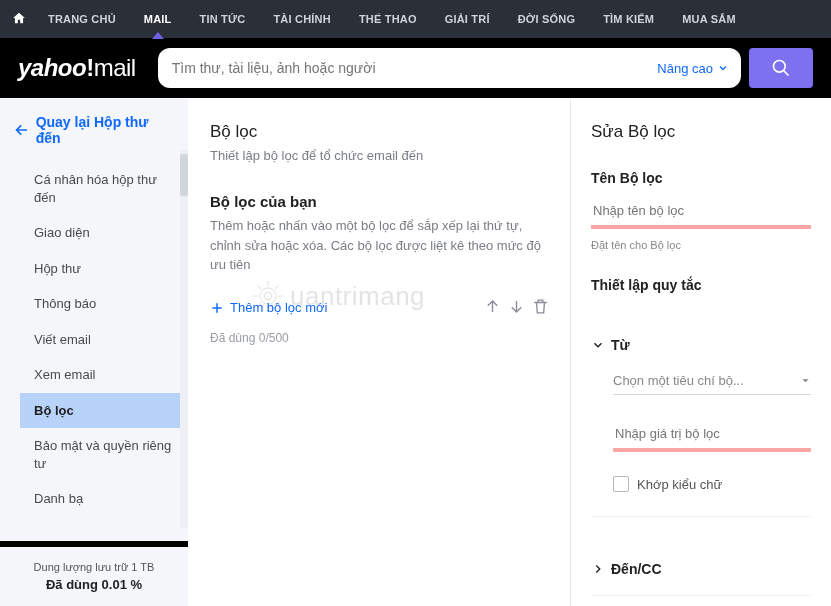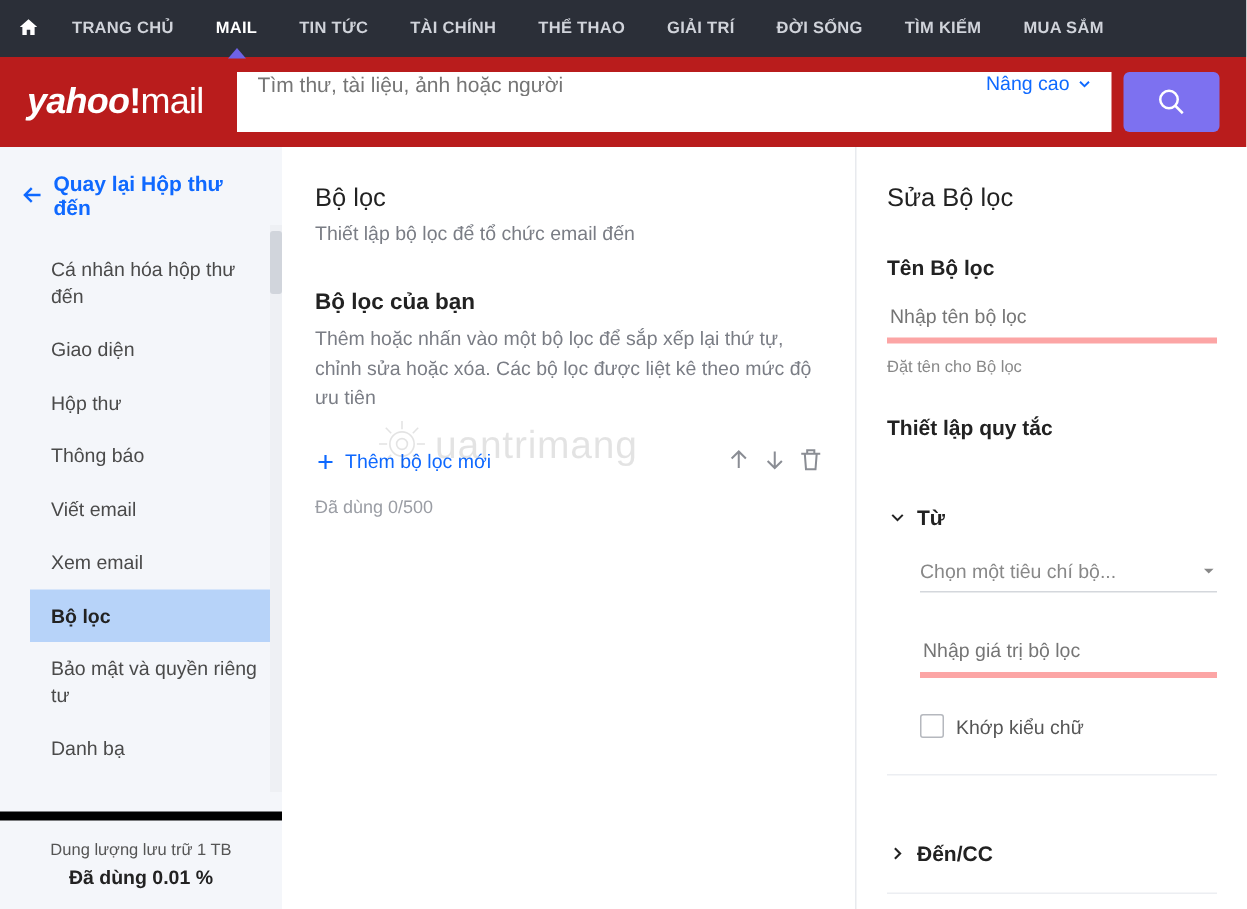--- a/index.html
+++ b/index.html
@@ -6,26 +6,26 @@
 body { font-family: Arial, Helvetica, sans-serif; font-size: 13px; color: #333; width: 831px; height: 606px; overflow: hidden; background: #fff; }
 
 
 .topnav { background: #2b2f38; height: 38px; display: flex; align-items: center; padding: 0 12px; }
 .topnav .home-ic { color: #fff; margin-right: 8px; }
 .topnav .item { color: #d0d3da; font-size: 11px; font-weight: bold; padding: 0 14px; height: 38px; display: flex; align-items: center; cursor: pointer; letter-spacing: 0.2px; }
 .topnav .item.active { color: #fff; position: relative; }
 .topnav .item.active::after { content: ""; position: absolute; bottom: -1px; left: 50%; transform: translateX(-50%); width: 0; height: 0; border-left: 6px solid transparent; border-right: 6px solid transparent; border-bottom: 7px solid #6e62e6; }
 
 
-.header { background: #b91c1c; height: 60px; display: flex; align-items: center; padding: 0 18px; }
+.header { background: #000000; height: 60px; display: flex; align-items: center; padding: 0 18px; }
 .logo { color: #fff; font-size: 24px; font-weight: bold; letter-spacing: -0.5px; margin-right: 22px; }
 .logo .ystr { font-weight: 900; font-style: italic; }
 .logo .exc { color: #fff; font-weight: 900; }
 .logo .mail { font-weight: 400; }
-.searchwrap { flex: 1; background: #fff; border-radius: 0; height: 40px; display: flex; align-items: flex-start; }
+.searchwrap { flex: 1; background: #fff; border-radius: 12px; height: 40px; display: flex; align-items: center; }
 .searchwrap input { flex: 1; border: none; outline: none; padding: 0 14px; font-size: 14px; color: #555; background: transparent; }
 .advanced { color: #0f69ff; font-size: 13px; padding: 0 12px; display: flex; align-items: center; gap: 4px; cursor: pointer; }
 .searchbtn { background: #7d71f0; width: 64px; height: 40px; border-radius: 4px; margin-left: 8px; display: flex; align-items: center; justify-content: center; cursor: pointer; }
 .searchbtn svg { width: 20px; height: 20px; stroke: #fff; fill: none; stroke-width: 2; }
 
 
 .body { display: flex; height: calc(606px - 38px - 60px); }
 .sidebar { width: 188px; background: #f4f6fa; display: flex; flex-direction: column; position: relative; }
 .back { color: #0f69ff; font-weight: bold; font-size: 14px; padding: 16px 14px; display: flex; align-items: center; gap: 6px; cursor: pointer; }
 .side-list { flex: 1; overflow-y: auto; margin-left: 20px; }

